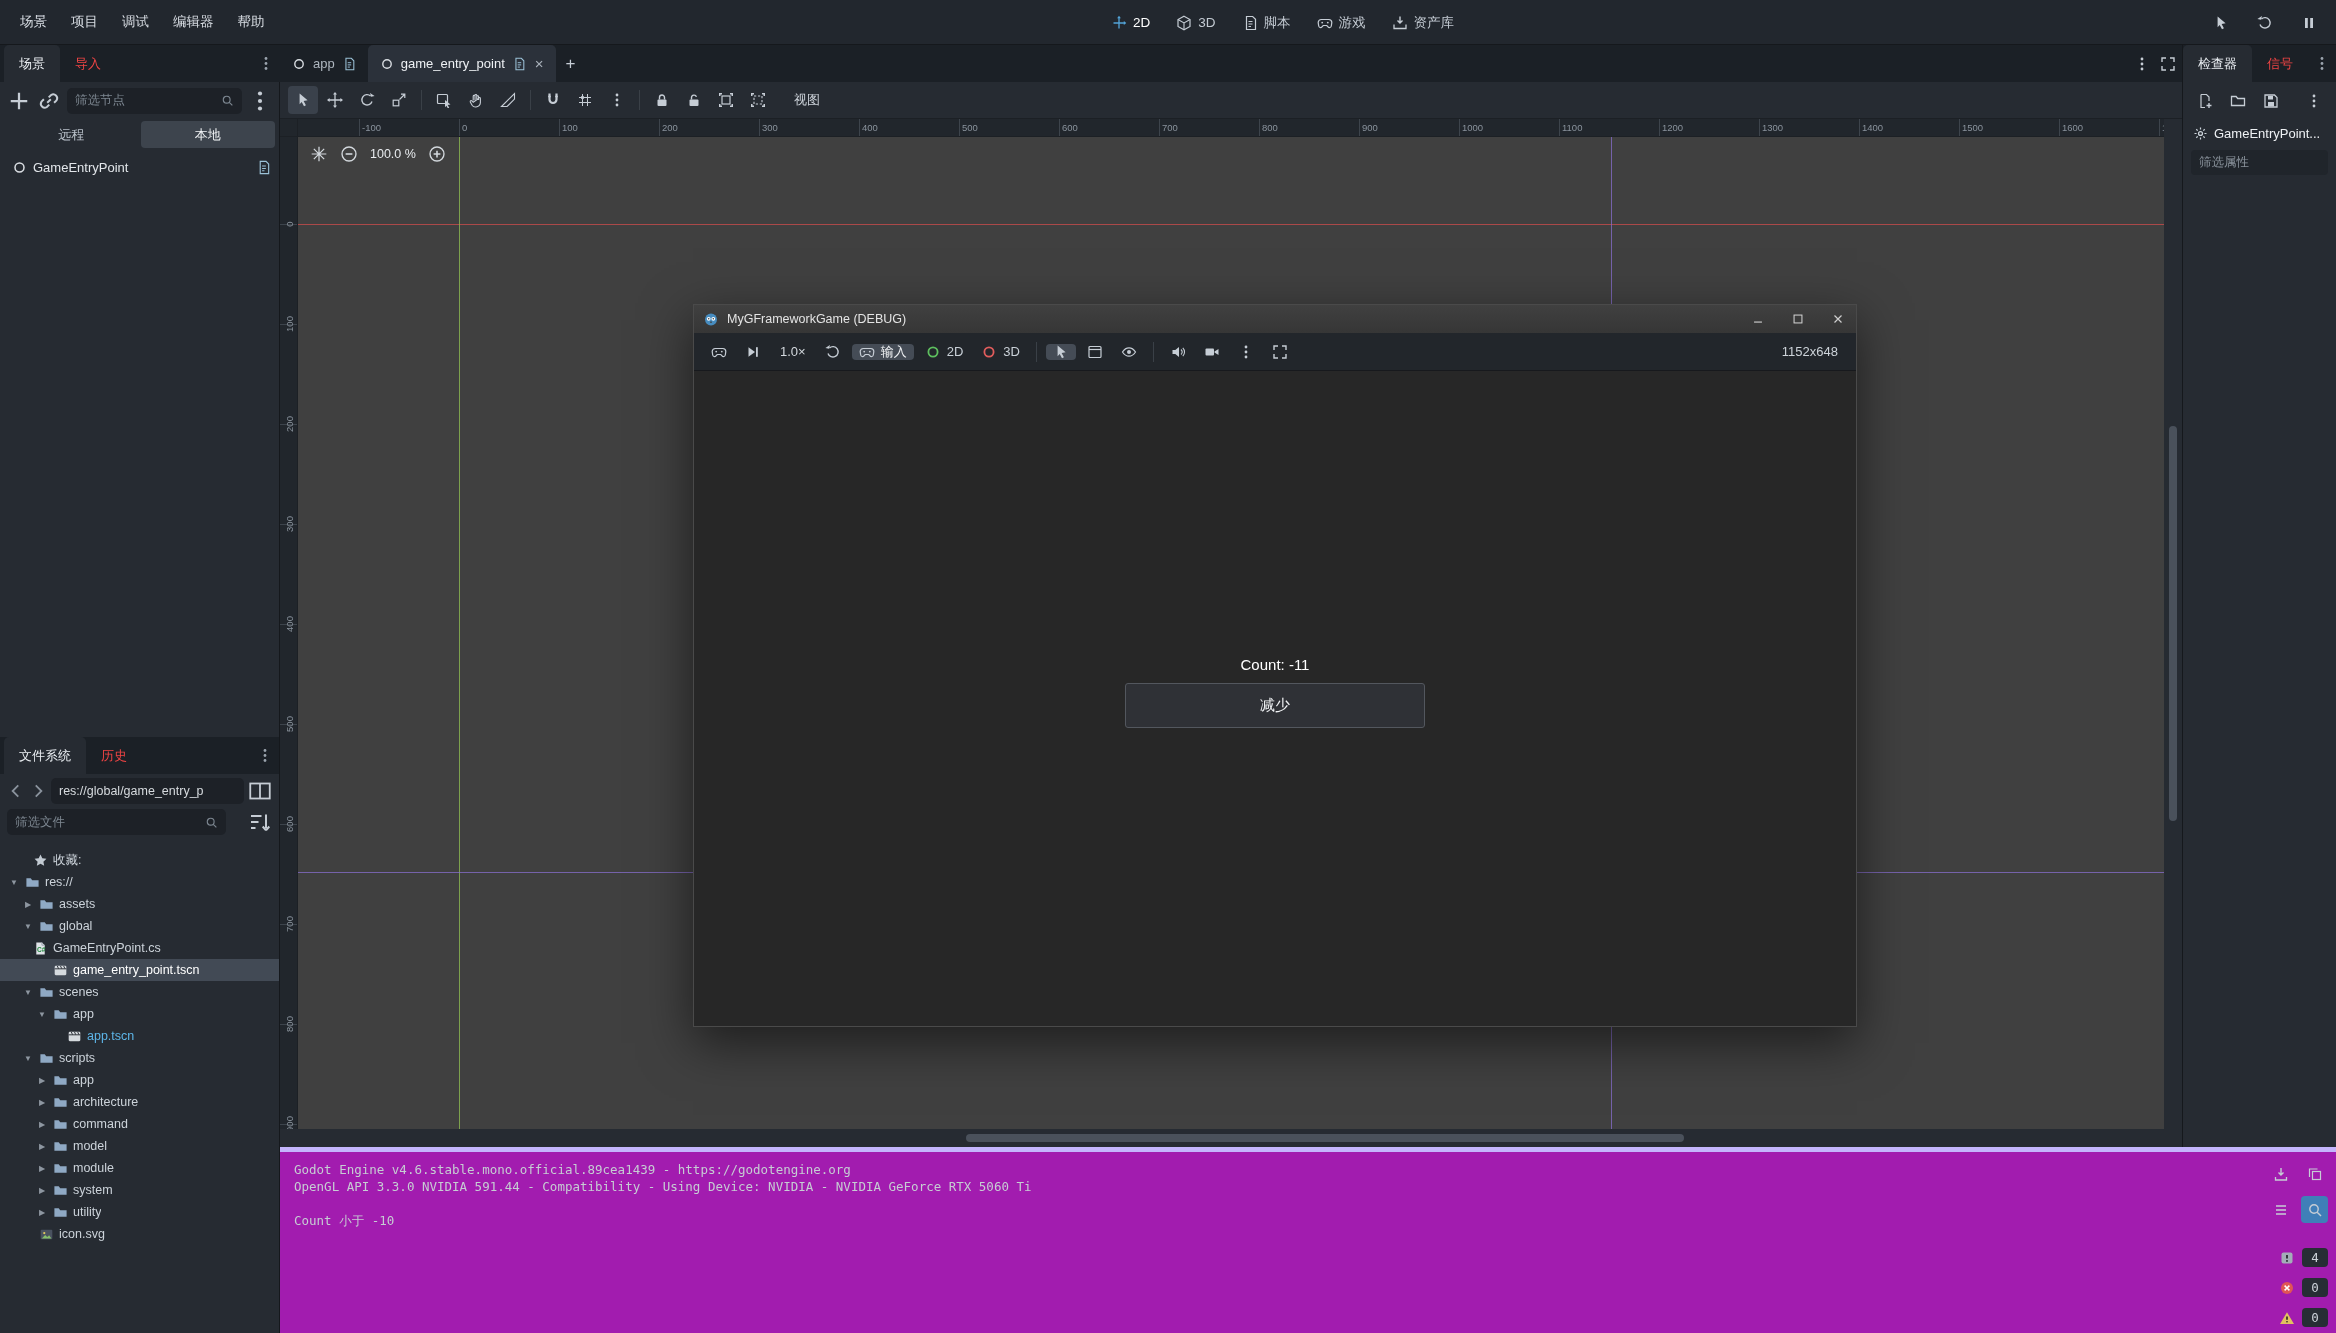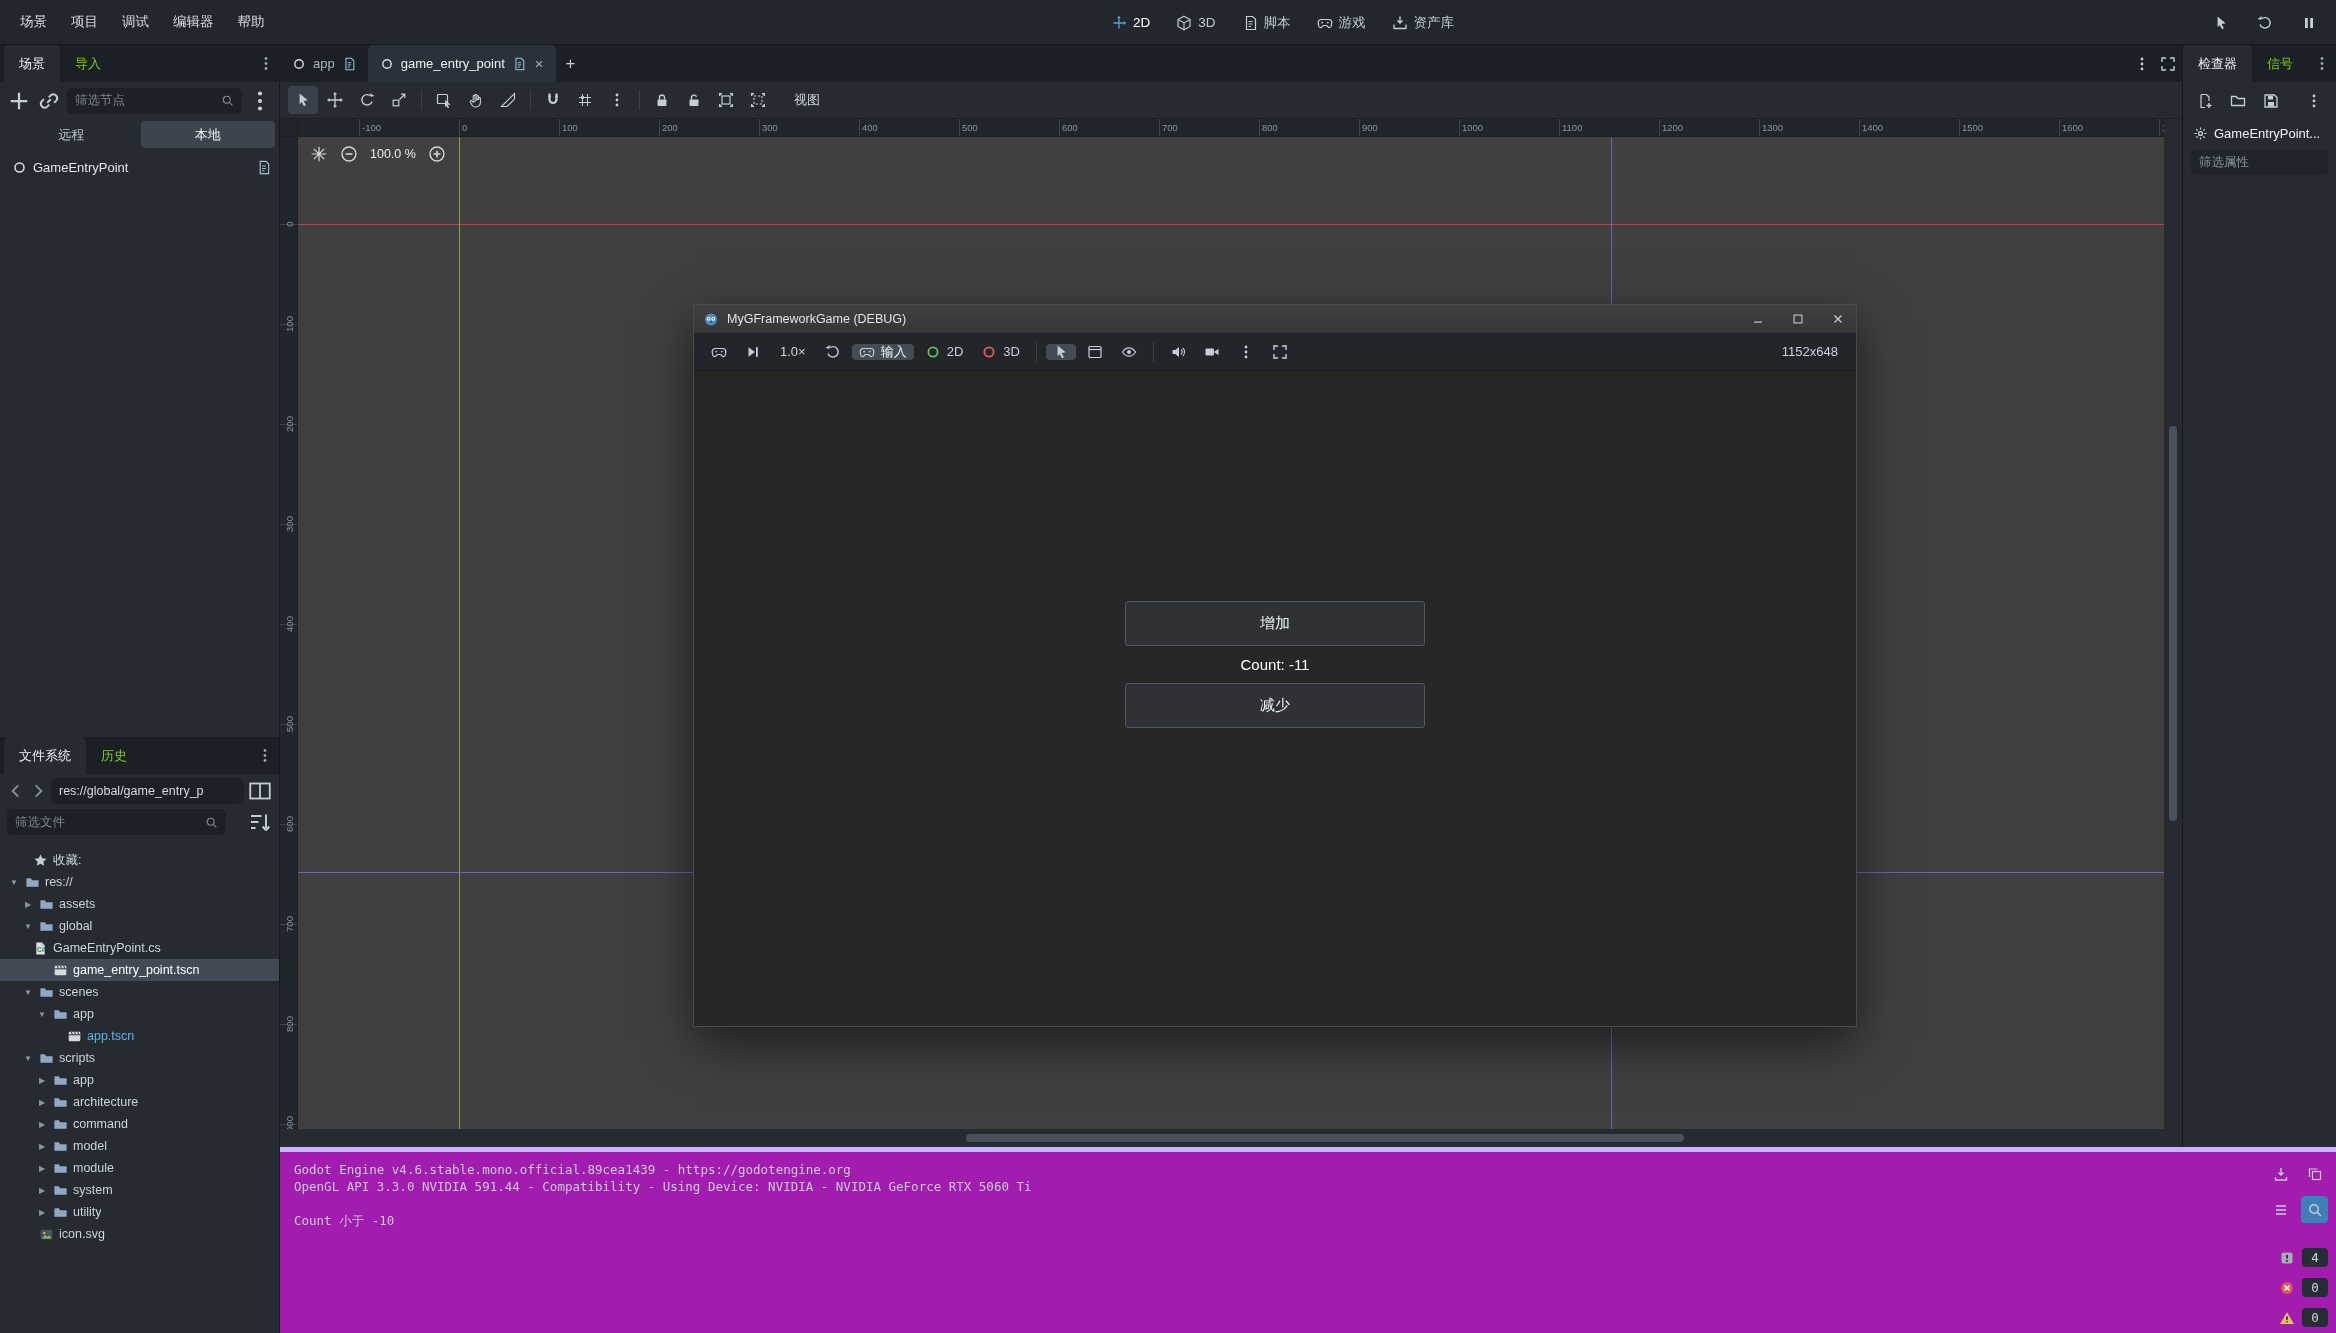--- a/index.html
+++ b/index.html
@@ -19,21 +19,21 @@
   .ws.active{color:#ffffff}
   .ws.active .icon{color:#53a4d8}
   #menubar-right{position:absolute;right:14px;top:0;height:45px;display:flex;align-items:center;gap:18px}
   .mb-iconbtn{width:26px;height:26px;display:flex;align-items:center;justify-content:center;color:#c9d0d7}
 
   
   #tabrow{position:absolute;top:45px;left:0;right:0;height:37px;background:#1b2026;display:flex}
   #tabrow-left{width:280px;display:flex;align-items:center;padding-left:4px;position:relative}
   #tabrow-center{flex:1;display:flex;align-items:center;position:relative}
   #tabrow-right{width:154px;display:flex;align-items:center;position:relative;border-left:1px solid #15181c}
-  .side-tab{padding:9px 15px;font-size:13px;color:#84cc16;height:37px;display:flex;align-items:center}
+  .side-tab{padding:9px 15px;font-size:13px;color:#ef4444;height:37px;display:flex;align-items:center}
   .side-tab.active{background:#262b32;color:#e9edf1;border-radius:5px 5px 0 0}
   .row-kebab{position:absolute;right:6px;top:0;height:37px;display:flex;align-items:center;color:#9aa3ad}
   .file-tab{display:flex;align-items:center;gap:7px;height:37px;padding:0 12px;color:#aeb6bf;font-size:13px}
   .file-tab.active{background:#2b313a;color:#eef1f4;border-radius:5px 5px 0 0}
   .file-tab .icon{width:14px;height:14px;color:#d9dde2}
   .file-tab .icon.script{color:#9cc2d8}
   .tab-close{color:#aab2bb;font-size:15px;line-height:1;margin-left:2px}
   .newtab{width:30px;height:37px;display:flex;align-items:center;justify-content:center;color:#c6cdd5;font-size:17px}
   #center-tab-icons{position:absolute;right:6px;display:flex;align-items:center;gap:10px;color:#9aa3ad}
 
@@ -900,21 +900,20 @@
                   <svg viewBox="0 0 16 16" width="16" height="16">
                     <path d="M2 6V2h4M10 2h4v4M14 10v4h-4M6 14H2v-4" fill="none" stroke="currentColor" stroke-width="1.4"></path>
                   </svg>
                 </span>
               </div>
             </div>
           <div id="gw-spacer"></div>
           <span id="gw-res">1152x648</span>
         </div>
         <div id="gw-content">
-          <div class="game-btn" style="top:230px">增加</div>
           <div id="game-count">Count: -11</div>
           <div class="game-btn" style="top:312px">减少</div>
         </div>
       </div>
     </div>
 
     <div id="v-scroll">
       <div class="thumb" style="left:5px;width:8px;top:289px;height:395px"></div>
     </div>
     <div id="h-scroll">

